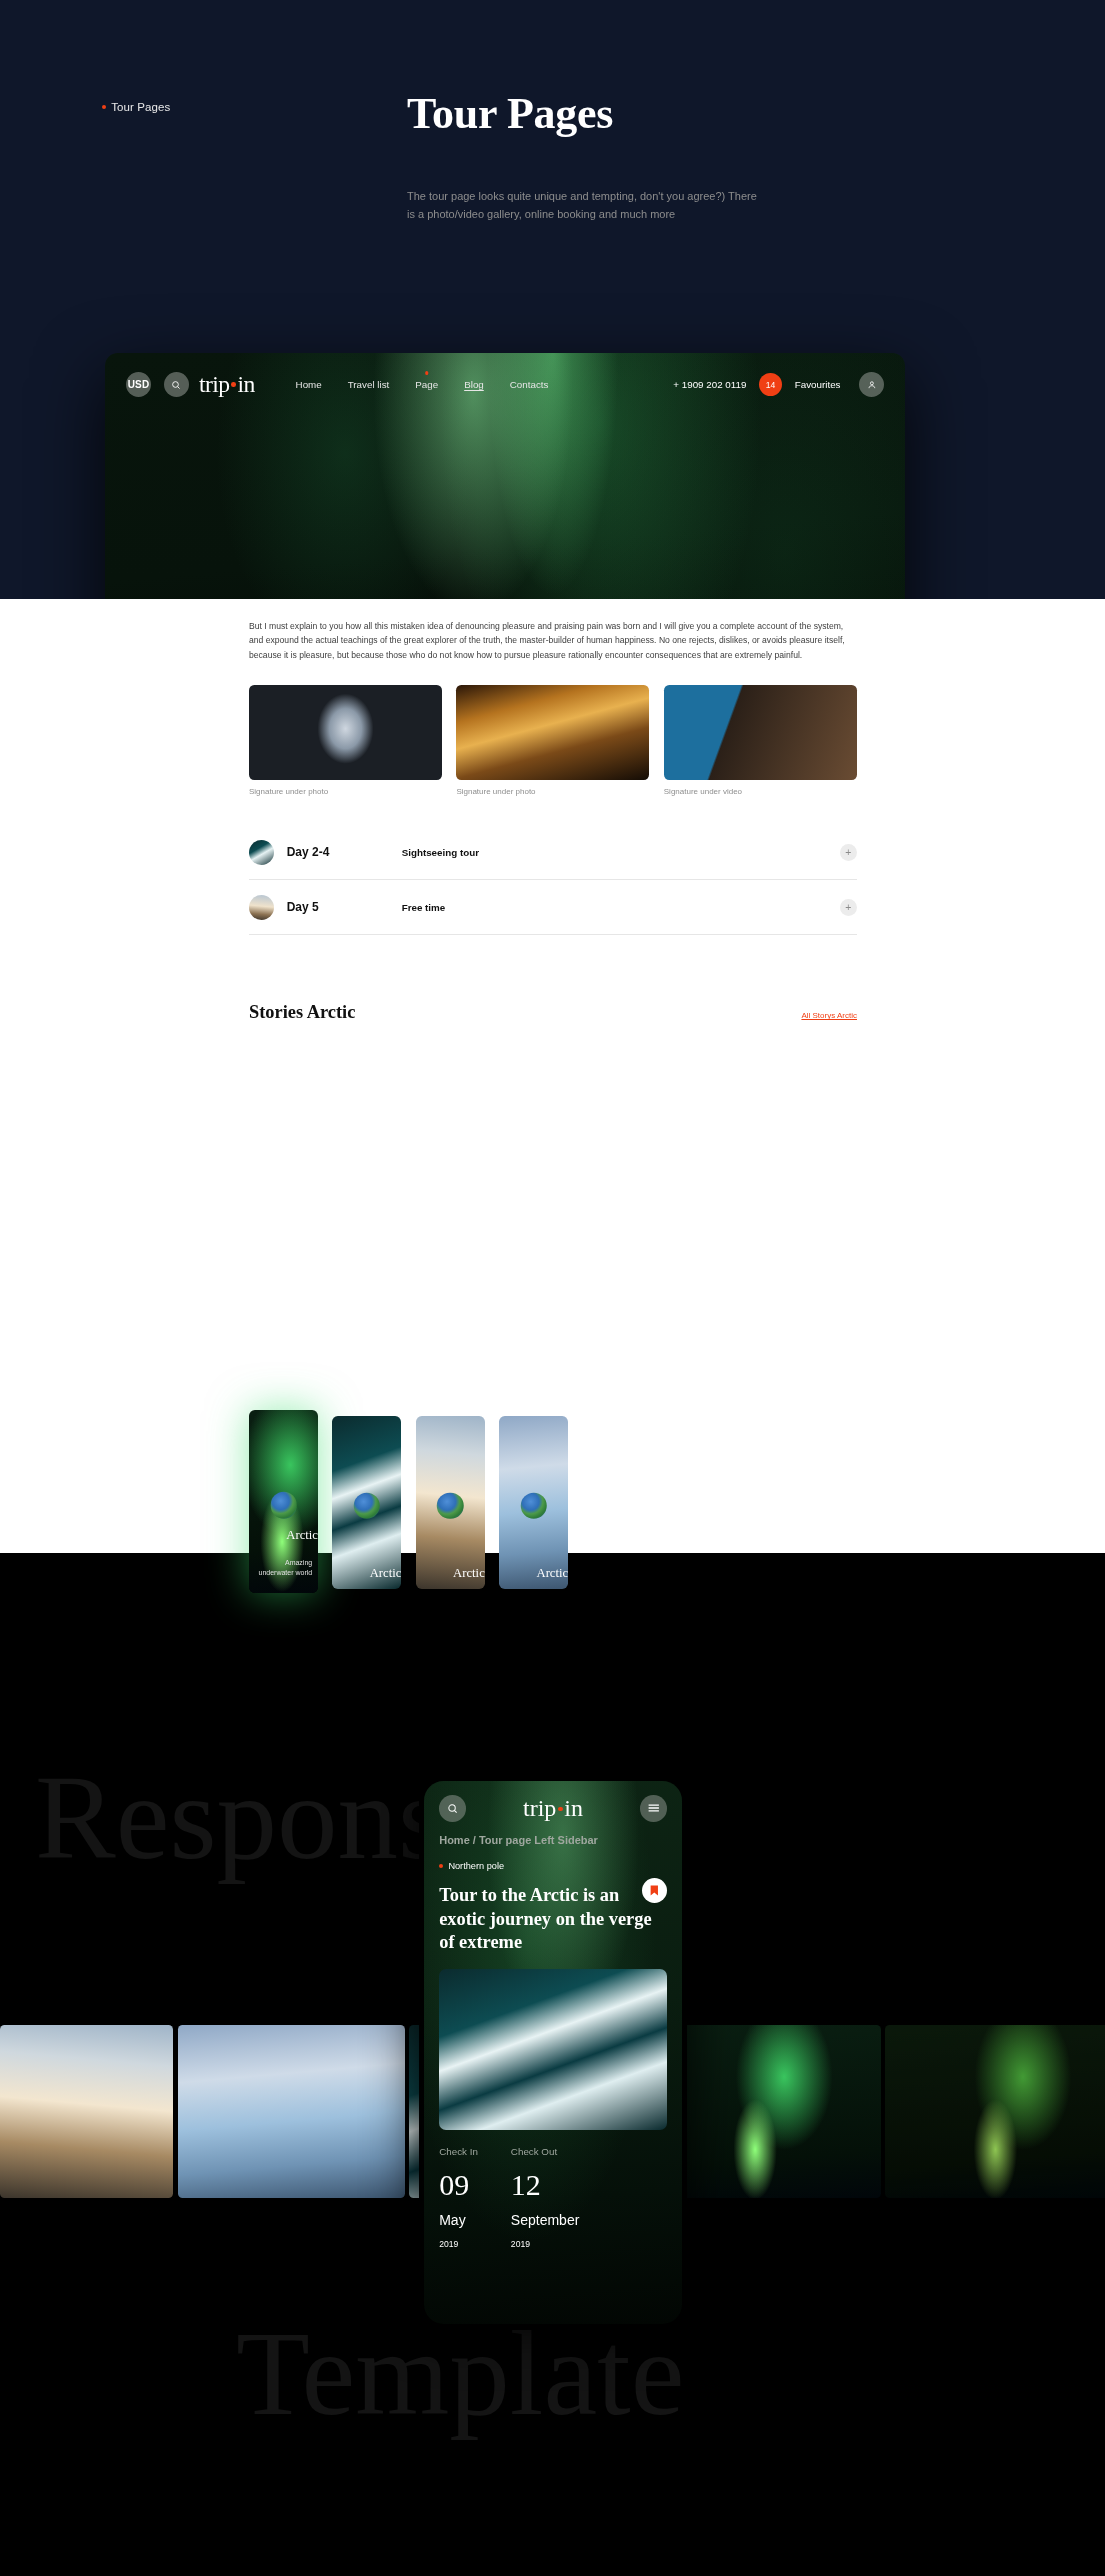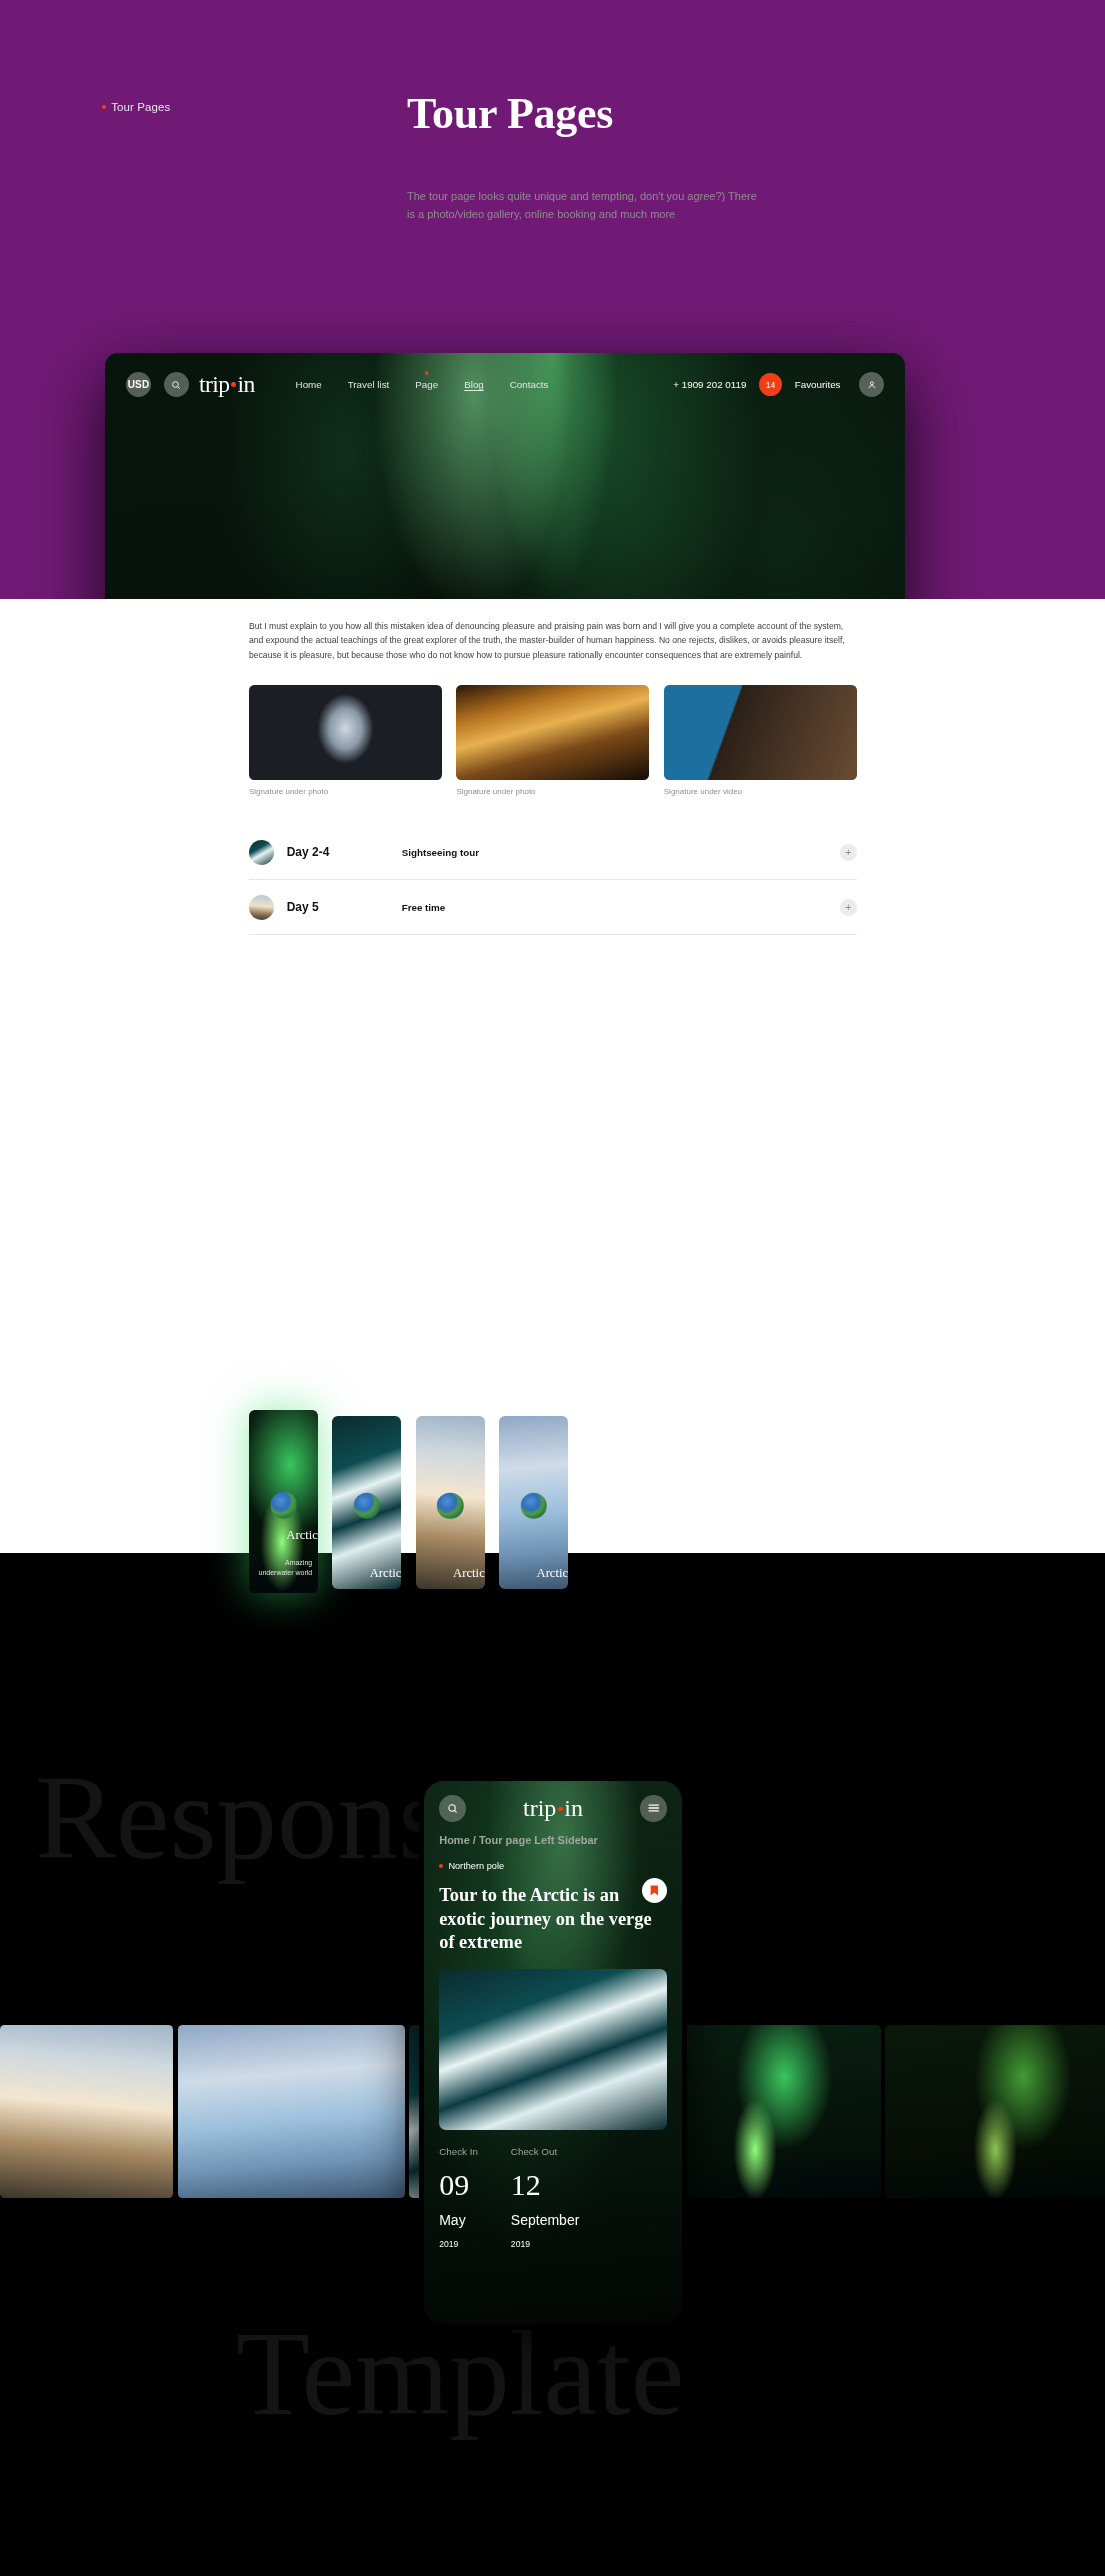--- a/index.html
+++ b/index.html
@@ -4,21 +4,21 @@
 <style>
   * { margin:0; padding:0; box-sizing:border-box; }
   html,body { background:#000; }
   body {
     width:1105px; height:2576px; position:relative; overflow:hidden;
     font-family:"Liberation Sans", sans-serif; color:#fff;
   }
   .serif { font-family:"Liberation Serif", serif; }
 
   
-  #intro { position:absolute; left:0; top:0; width:1105px; height:599px; background:#701a75; }
+  #intro { position:absolute; left:0; top:0; width:1105px; height:599px; background:#0f172a; }
   #intro-tag { position:absolute; left:102px; top:101px; display:flex; align-items:center; gap:5.2px; font-size:11.5px; color:#e8e8e8; letter-spacing:0.1px; }
   .dot { width:4px; height:4px; border-radius:50%; background:#f03f14; display:inline-block; }
   #intro-title { position:absolute; left:407px; top:92px; font-size:44px; line-height:1; color:#fff; letter-spacing:-0.3px; }
   #intro-sub { position:absolute; left:407px; top:188px; width:357px; font-size:11px; line-height:1.62; color:#8d8d8d; }
 
   
   #desktop {
     position:absolute; left:105px; top:353px; width:800px; height:501px;
     border-radius:12.7px; overflow:hidden;
     box-shadow:0 23px 69px rgba(0,0,0,.8);
@@ -230,20 +230,24 @@
         <span class="day-tog">+</span>
       </div>
       <div class="day-head">
         <span class="day-av av-peng"></span>
         <span class="day-t">Day 5</span>
         <span class="day-s">Free time</span>
         <span class="day-tog">+</span>
       </div>
     </div>
 
+    <div id="stories-head">
+      <h3 id="stories-title" class="serif">Stories Arctic</h3>
+      <a id="stories-all" href="#">All Storys Arctic</a>
+    </div>
   </div>
 </section>
 
 <div id="stories">
   <div class="scard big ph-aurora">
     <span class="globe"></span>
     <div class="scap">
       <div class="t">Arctic</div>
       <div class="d">Amazing underwater world</div>
     </div>

